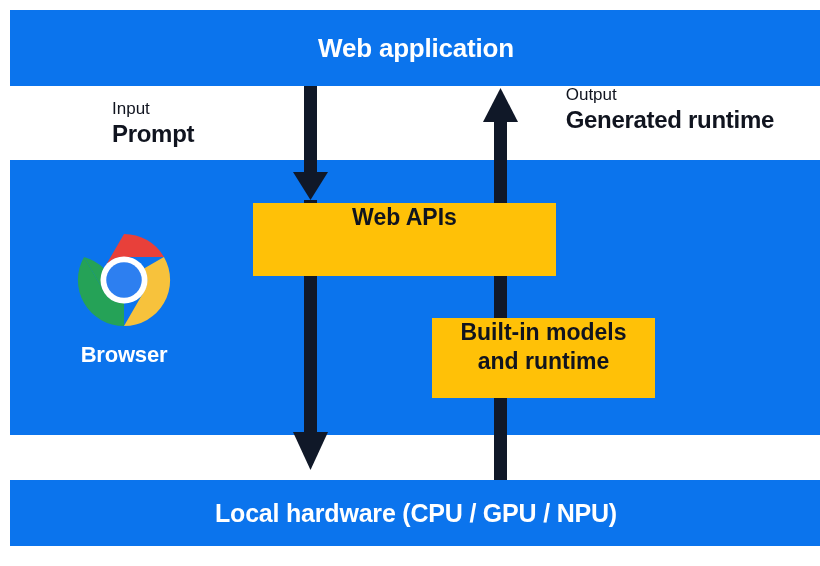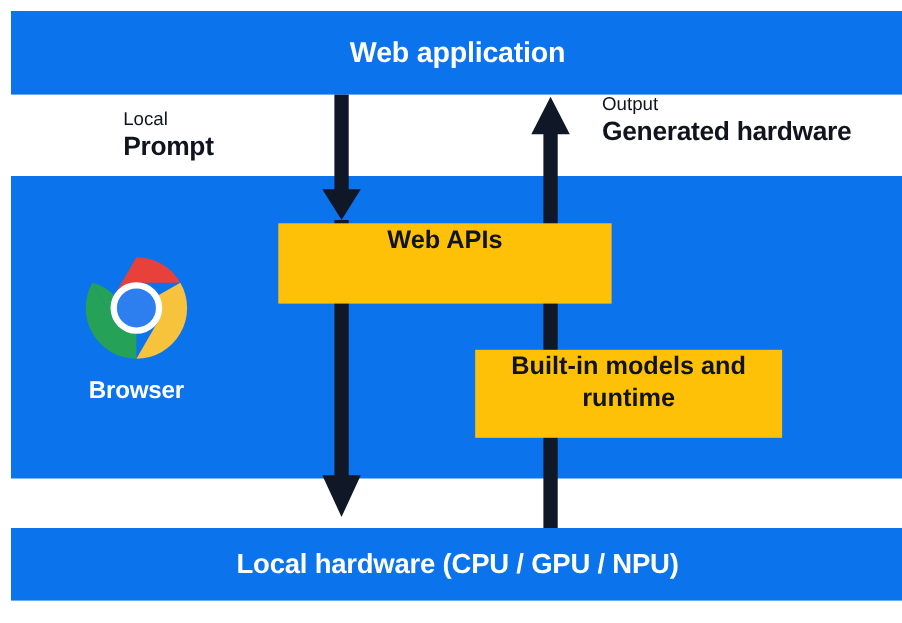--- a/index.html
+++ b/index.html
@@ -74,21 +74,21 @@
   #box-web-apis {
     left: 253px;
     top: 203px;
     width: 303px;
     height: 73px;
     font-size: 23px;
   }
   #box-builtin {
     left: 432px;
     top: 318px;
-    width: 279px;
+    width: 223px;
     height: 80px;
     font-size: 23px;
   }
   .box-label {
     padding: 0 8px;
   }
 
   
   #arrows {
     position: absolute;
@@ -187,27 +187,27 @@
 
   <div class="yellow-box" id="box-web-apis">
     <span class="box-label">Web APIs</span>
   </div>
 
   <div class="yellow-box" id="box-builtin">
     <span class="box-label">Built-in models and runtime</span>
   </div>
 
   <div class="annotation" id="annotation-input">
-    <span class="kicker">Local</span>
+    <span class="kicker">Input</span>
     <span class="value">Prompt</span>
   </div>
 
   <div class="annotation" id="annotation-output">
     <span class="kicker">Output</span>
-    <span class="value">Generated hardware</span>
+    <span class="value">Generated runtime</span>
   </div>
 
   <div id="browser-group">
     <svg id="chrome-icon" viewBox="0 0 100 100" xmlns="http://www.w3.org/2000/svg">
 
       <path d="M50 2 A48 48 0 0 1 91.6 26 L50 26 A24 24 0 0 0 29.2 38 Z" fill="#e8403a"></path>
 
       <path d="M91.6 26 A48 48 0 0 1 50 98 L70.8 62 A24 24 0 0 0 70.8 38 Z" fill="#f7c23c"></path>
 
       <path d="M50 98 A48 48 0 0 1 8.4 26 L29.2 62 A24 24 0 0 0 50 74 Z" fill="#25a257"></path>

